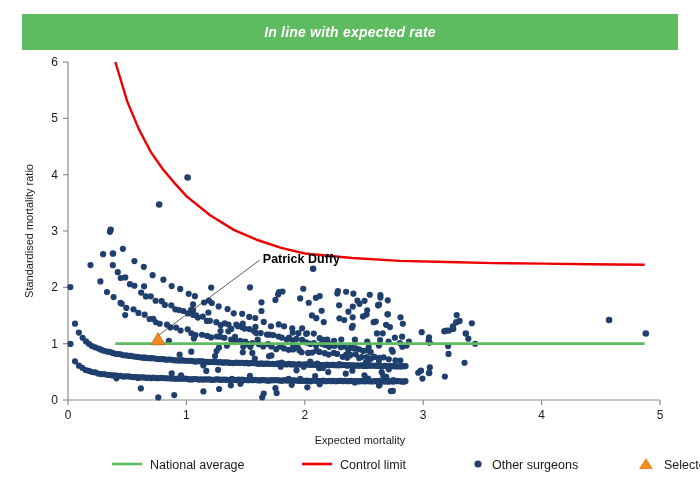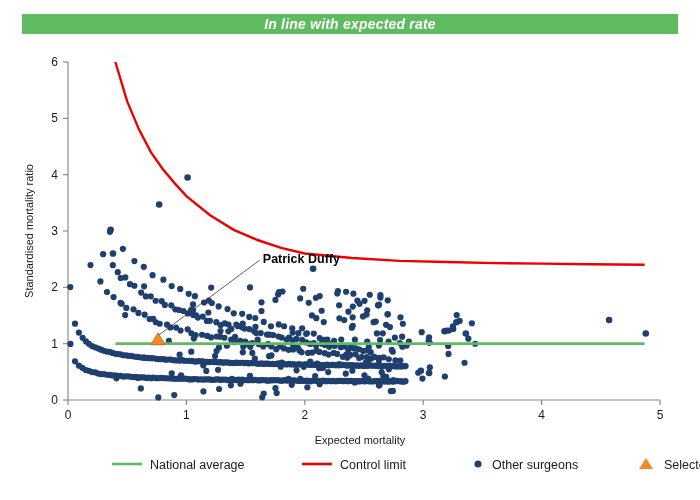--- a/index.html
+++ b/index.html
@@ -17,21 +17,21 @@
   #app {
     position: relative;
     width: 700px;
     height: 500px;
   }
   .banner {
     position: absolute;
     left: 22px;
     top: 14px;
     width: 656px;
-    height: 20px;
+    height: 36px;
     background: #5fbb5f;
     color: #ffffff;
     font-size: 14px;
     font-weight: bold;
     font-style: italic;
     display: flex;
     align-items: center;
     justify-content: center;
     letter-spacing: 0.2px;
   }

